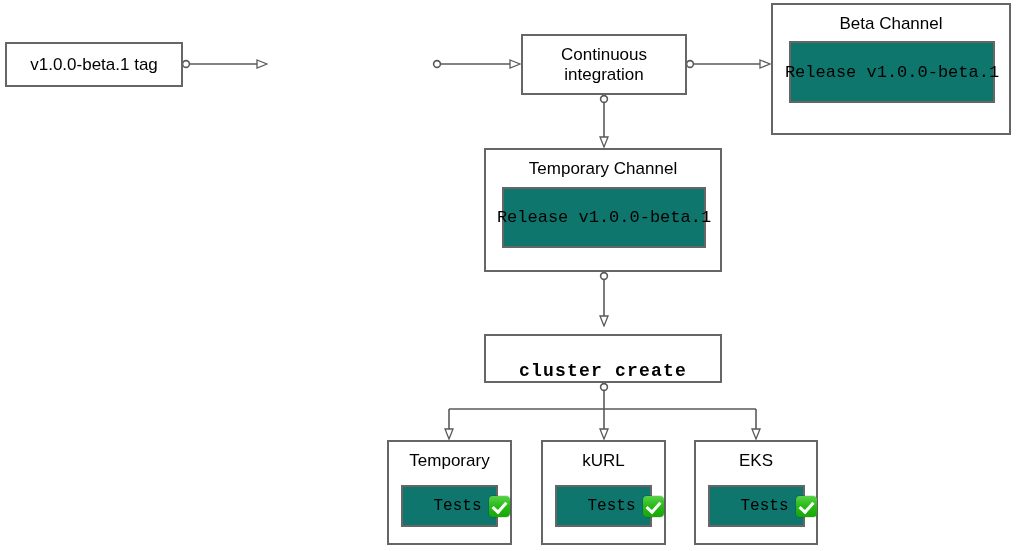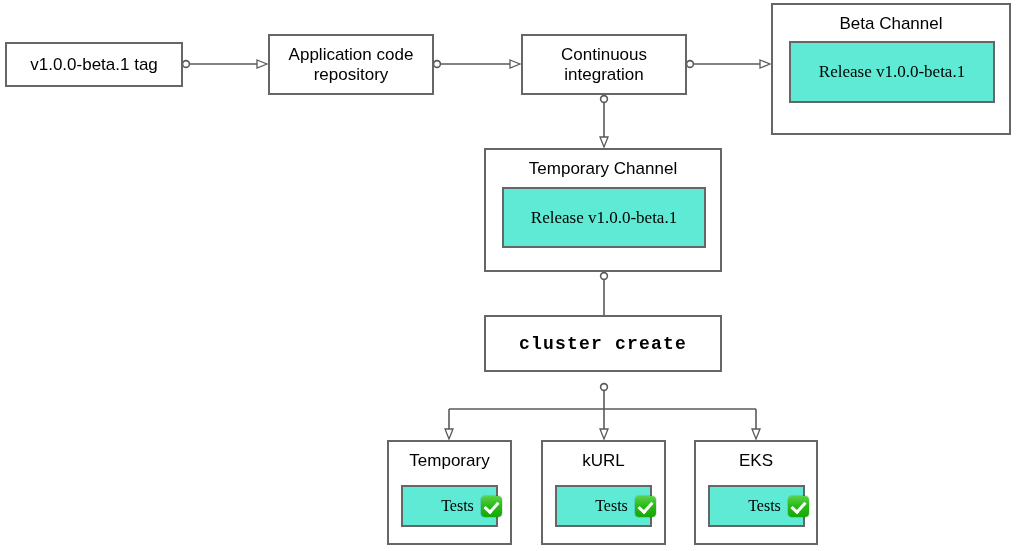--- a/index.html
+++ b/index.html
@@ -64,26 +64,26 @@
     width: 100%;
     text-align: center;
     font-family: "Liberation Sans", sans-serif;
     font-size: 17px;
     line-height: 20px;
     color: #000000;
   }
   .inner-box {
     position: absolute;
     box-sizing: border-box;
-    background: #5eead4;
+    background: #0f766e;
     border: 2px solid #666666;
     display: flex;
     align-items: center;
     justify-content: center;
-    font-family: Liberation Serif, serif;
+    font-family: Liberation Mono, monospace;
     font-size: 17px;
     color: #000000;
     white-space: nowrap;
   }
   .tests-inner {
     gap: 7px;
     font-size: 16px;
     padding-left: 44px;
   }
   .check-badge {
@@ -152,45 +152,41 @@
       <line x1="449" y1="409" x2="449" y2="438" stroke="#5a5a5a" stroke-width="1.6" marker-end="url(#openArrow)"></line>
       <line x1="604" y1="409" x2="604" y2="438" stroke="#5a5a5a" stroke-width="1.6" marker-end="url(#openArrow)"></line>
       <line x1="756" y1="409" x2="756" y2="438" stroke="#5a5a5a" stroke-width="1.6" marker-end="url(#openArrow)"></line>
     </g>
   </svg>
 
   <div class="node" style="left:5px; top:42px; width:178px; height:45px;">
     <span class="label">v1.0.0-beta.1 tag</span>
   </div>
 
-  <div class="node" style="left:268px; top:34px; width:166px; height:61px;">
-    <span class="label">Application code
-repository</span>
-  </div>
 
   <div class="node" style="left:521px; top:34px; width:166px; height:61px;">
     <span class="label">Continuous
 integration</span>
   </div>
 
   <div class="container-node" style="left:771px; top:3px; width:240px; height:132px;">
     <span class="container-title" style="margin-top:9px;">Beta Channel</span>
     <div class="inner-box" style="left:16px; top:36px; width:206px; height:62px;">
       <span>Release v1.0.0-beta.1</span>
     </div>
   </div>
 
   <div class="container-node" style="left:484px; top:148px; width:238px; height:124px;">
     <span class="container-title" style="margin-top:9px;text-align:center;">Temporary Channel</span>
     <div class="inner-box" style="left:16px; top:37px; width:204px; height:61px;">
       <span>Release v1.0.0-beta.1</span>
     </div>
   </div>
 
-  <div class="node mono-node" style="left:484px; top:315px; width:238px; height:57px;">
+  <div class="node mono-node" style="left:484px; top:334px; width:238px; height:49px;align-items:flex-end;">
     <span class="label">cluster create</span>
   </div>
 
   <div class="container-node" style="left:387px; top:440px; width:125px; height:105px;">
     <span class="container-title" style="margin-top:9px;">Temporary</span>
     <div class="inner-box tests-inner" style="left:12px; top:43px; width:97px; height:42px;">
       <span>Tests</span>
       <span class="check-badge"></span>
     </div>
   </div>

